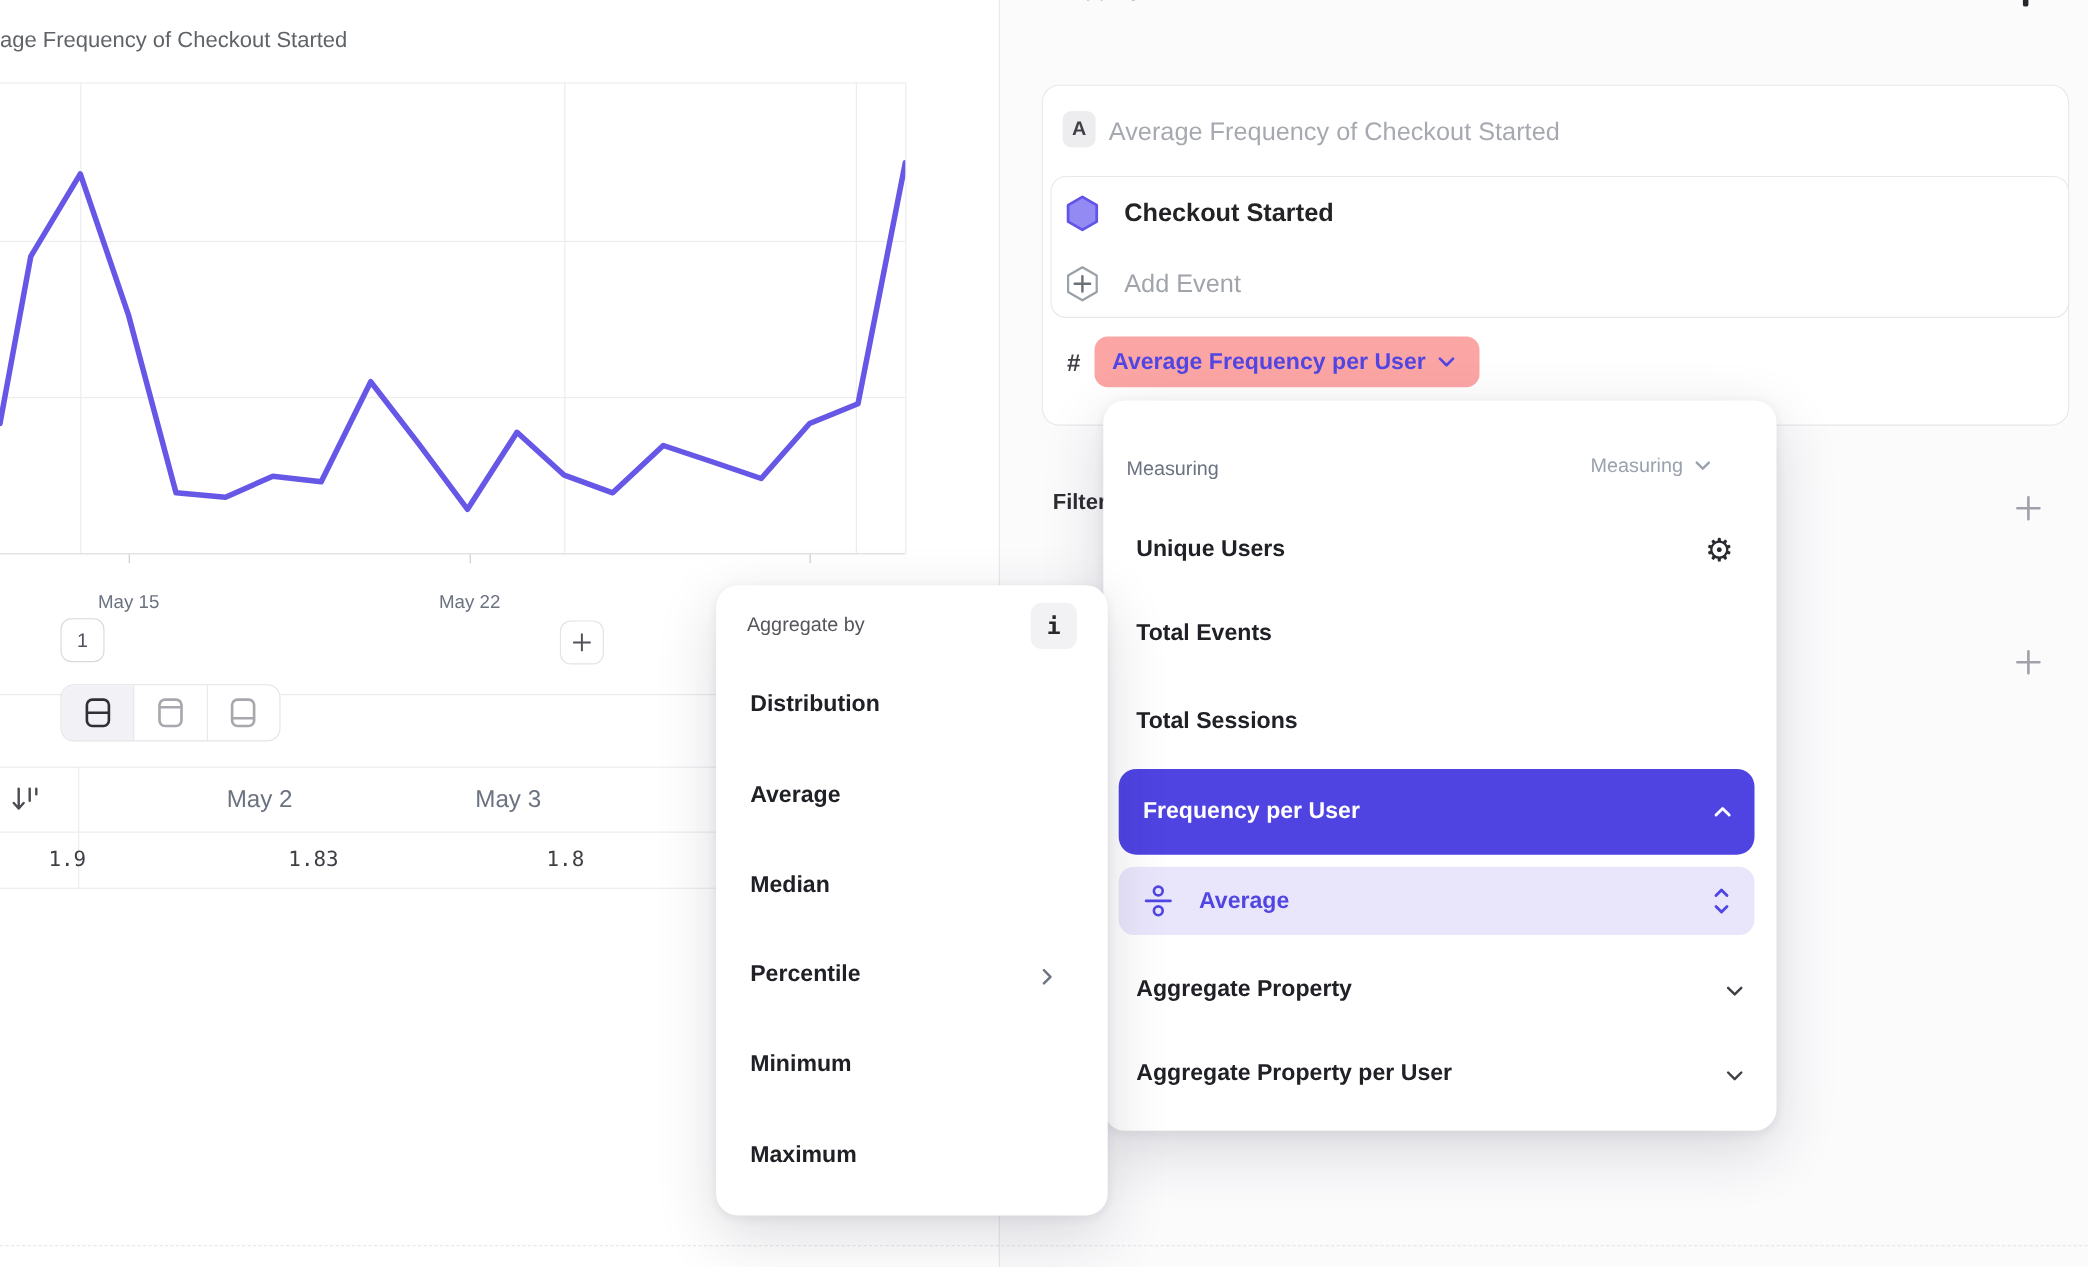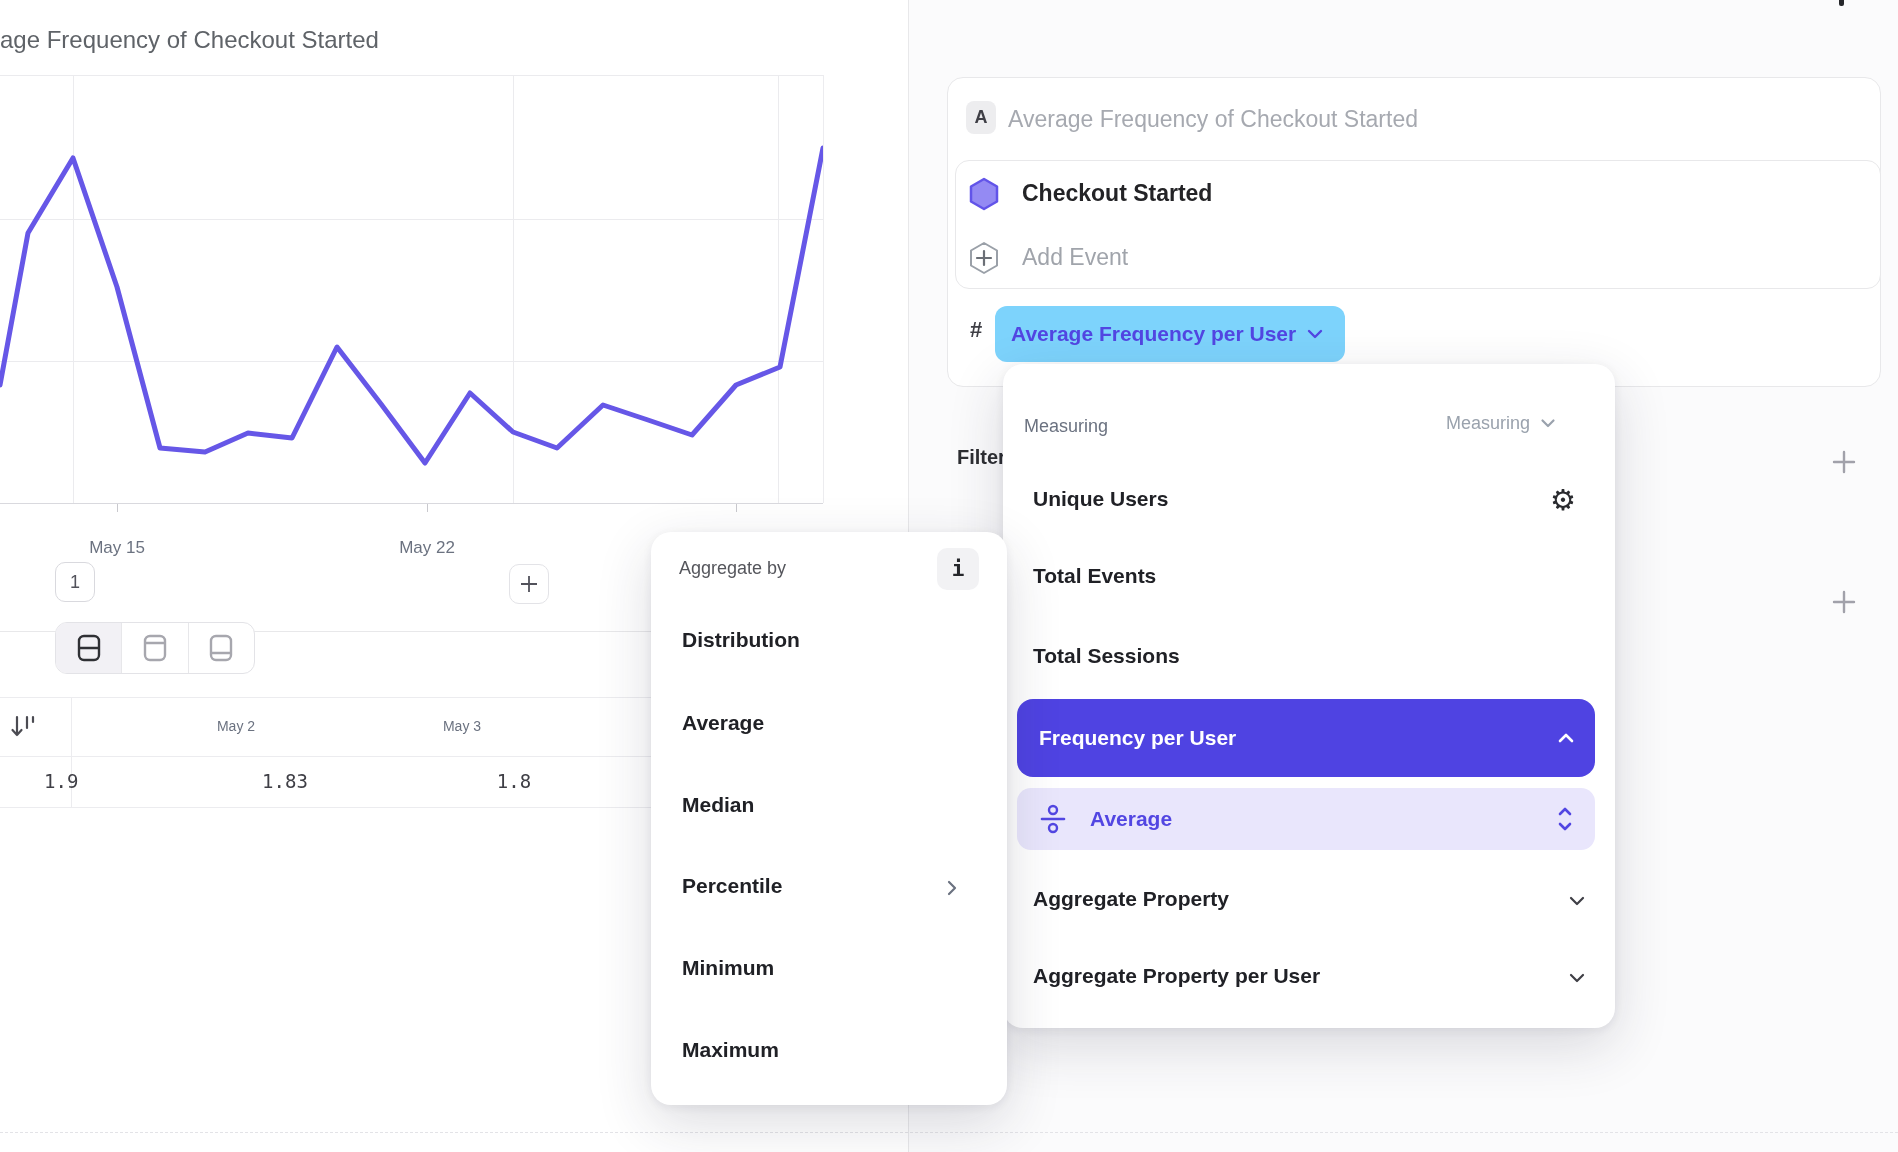--- a/index.html
+++ b/index.html
@@ -1,21 +1,21 @@
 <!DOCTYPE html>
 <html><head>
 <meta charset="utf-8">
 <style>
   html,body{margin:0;padding:0;background:#ffffff;}
   #app{position:relative;width:1898px;height:1152px;overflow:hidden;
        font-family:"Liberation Sans","DejaVu Sans",sans-serif;
        -webkit-font-smoothing:antialiased;color:#232428;}
   .abs{position:absolute;}
   
-  .chart-title{left:0;top:26px;font-size:24px;font-weight:500;color:#5f6368;white-space:nowrap;}
+  .chart-title{left:0;top:26px;font-size:20px;font-weight:500;color:#5f6368;white-space:nowrap;}
   .plot{left:0;top:75px;width:823px;height:428px;border-right:1px solid #ececef;}
   .gl-h{left:0;width:823px;height:1px;background:#ebebee;}
   .gl-v{top:0;width:1px;height:428px;background:#ebebee;}
   .axis{left:0;top:503px;width:823px;height:1px;background:#d9d9de;}
   .tick{top:504px;width:1px;height:8px;background:#c9c9ce;}
   .tick-label{top:518px;width:80px;margin-left:-40px;text-align:center;font-size:17px;color:#6b7280;margin-top:20px;}
   #line-svg{left:0;top:75px;}
   
   .num-box{left:55px;top:562px;width:38px;height:38px;border:1.5px solid #d9d9de;border-radius:10px;
            background:#fff;font-size:18px;color:#52525b;display:flex;align-items:center;justify-content:center;}
@@ -23,38 +23,38 @@
             background:#fff;display:flex;align-items:center;justify-content:center;}
   .hline{left:0;top:631px;width:700px;height:1px;background:#e8e8ea;}
   .seg{left:55px;top:622px;width:198px;height:50px;background:#fff;border:1.5px solid #e3e3e7;border-radius:12px;
        display:flex;overflow:hidden;}
   .seg-cell{flex:1;display:flex;align-items:center;justify-content:center;border-right:1px solid #e7e7ea;}
   .seg-cell:last-child{border-right:none;}
   .seg-cell.active{background:#f2f1f5;}
   
   .t-line{background:#ececef;height:1px;}
   .t-vline{left:71px;top:697px;width:1px;height:110px;background:#ececef;}
-  .t-head{top:697px;height:59px;line-height:59px;font-size:14px;font-weight:500;color:#6b7280;text-align:center;}
+  .t-head{top:697px;height:59px;line-height:59px;font-size:22px;font-weight:500;color:#6b7280;text-align:center;}
   .t-val{top:756px;height:51px;line-height:51px;font-size:19px;color:#3f3f46;text-align:center;
          font-family:"DejaVu Sans Mono","Liberation Mono",monospace;padding-left:44px;}
   
   .right-bg{left:908px;top:0;width:990px;height:1152px;background:#fbfbfc;}
   .v-divider{left:908px;top:0;width:1px;height:1152px;background:#e8e8ea;}
   .metric-clip{left:960px;top:0;width:220px;height:7px;overflow:hidden;}
   .metric-clip span{position:absolute;top:-24px;font-size:26px;font-weight:700;color:#26272b;}
   .plus-sliver{left:1839px;top:-13px;width:5px;height:19px;background:#26272b;border-radius:2px;}
   .metric-card{left:947px;top:77px;width:932px;height:308px;background:#fff;border:1.5px solid #e8e8ea;border-radius:16px;}
   .a-badge{left:966px;top:101px;width:30px;height:33px;background:#ededef;border-radius:8px;
            font-size:18px;font-weight:700;color:#3f3f46;display:flex;align-items:center;justify-content:center;}
   .metric-name{left:1008px;top:104px;height:30px;line-height:30px;font-size:23px;font-weight:400;color:#a6a9b0;white-space:nowrap;}
   .event-card{left:955px;top:160px;width:924px;height:127px;background:#fff;border:1.5px solid #e8e8ea;border-radius:14px;}
   .event-name{left:1022px;top:178px;height:30px;line-height:30px;font-size:23px;font-weight:600;color:#232326;}
   .add-event{left:1022px;top:242px;height:30px;line-height:30px;font-size:23px;font-weight:500;color:#a0a4ab;}
   .hash{left:970px;top:317px;font-size:22px;font-weight:700;color:#3f3f46;}
-  .chip{left:995px;top:306px;width:350px;height:56px;background:#7dd3fc;border-radius:12px;display:flex;align-items:center;}
+  .chip{left:995px;top:306px;width:350px;height:46px;background:#fca5a5;border-radius:12px;display:flex;align-items:center;}
   .chip span{margin-left:16px;font-size:21px;font-weight:600;color:#5246e2;}
   .filters{left:957px;top:446px;font-size:20px;font-weight:700;color:#2d2e32;}
   .add-plus{width:30px;height:30px;display:flex;align-items:center;justify-content:center;}
   
   .popup{background:#fff;border-radius:20px;box-shadow:0 18px 55px rgba(35,35,60,.16),0 2px 10px rgba(35,35,60,.07);}
   .measuring{left:1003px;top:364px;width:612px;height:664px;z-index:5;}
   .aggregate{left:651px;top:532px;width:356px;height:573px;z-index:6;}
   .menu-head{font-size:18px;font-weight:500;color:#6b7280;}
   .menu-item{font-size:21px;font-weight:600;color:#202126;white-space:nowrap;}
   .m-row-sel{left:1017px;top:699px;width:578px;height:78px;background:#4f43e2;border-radius:16px;z-index:5;}

